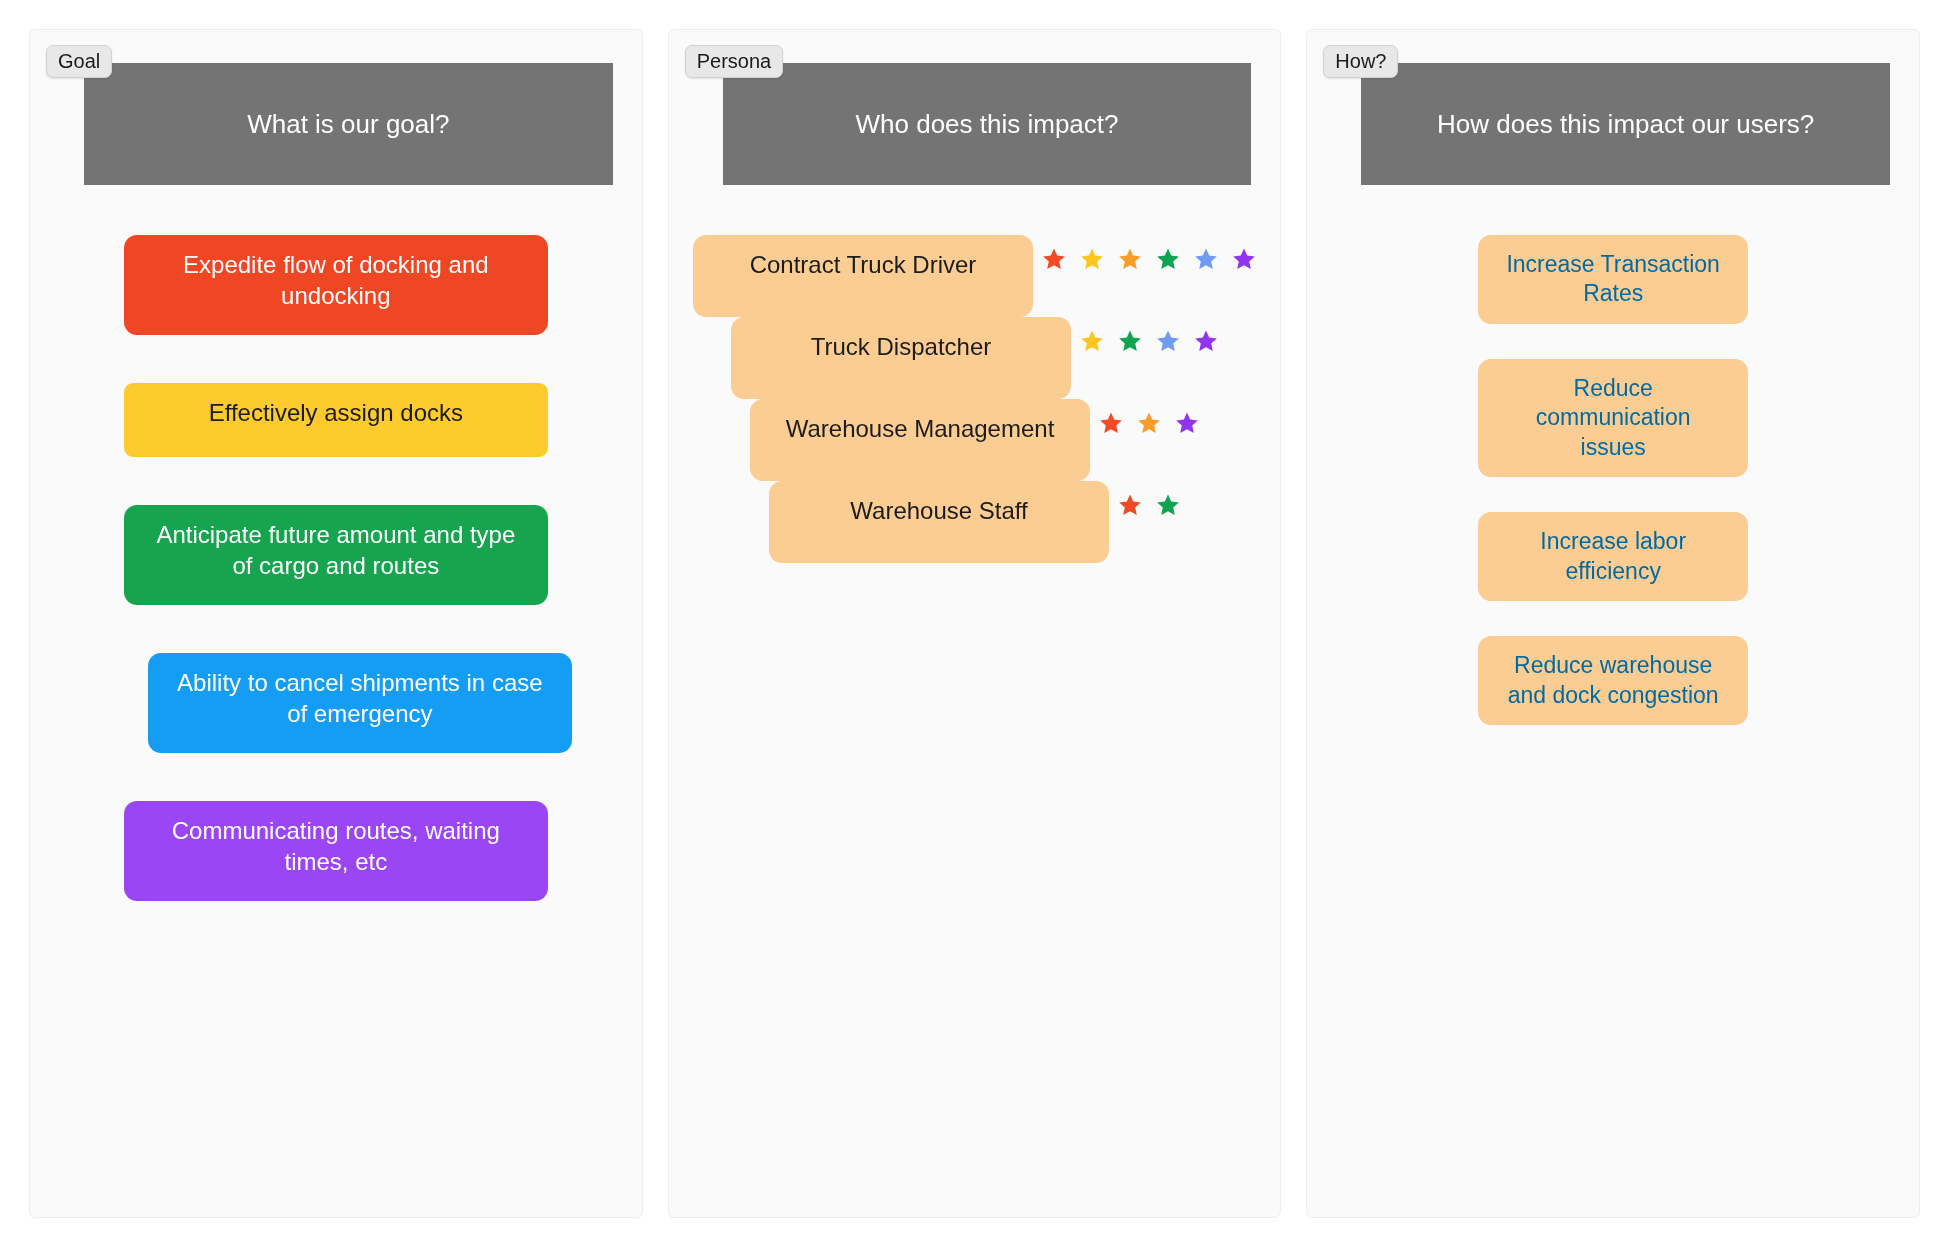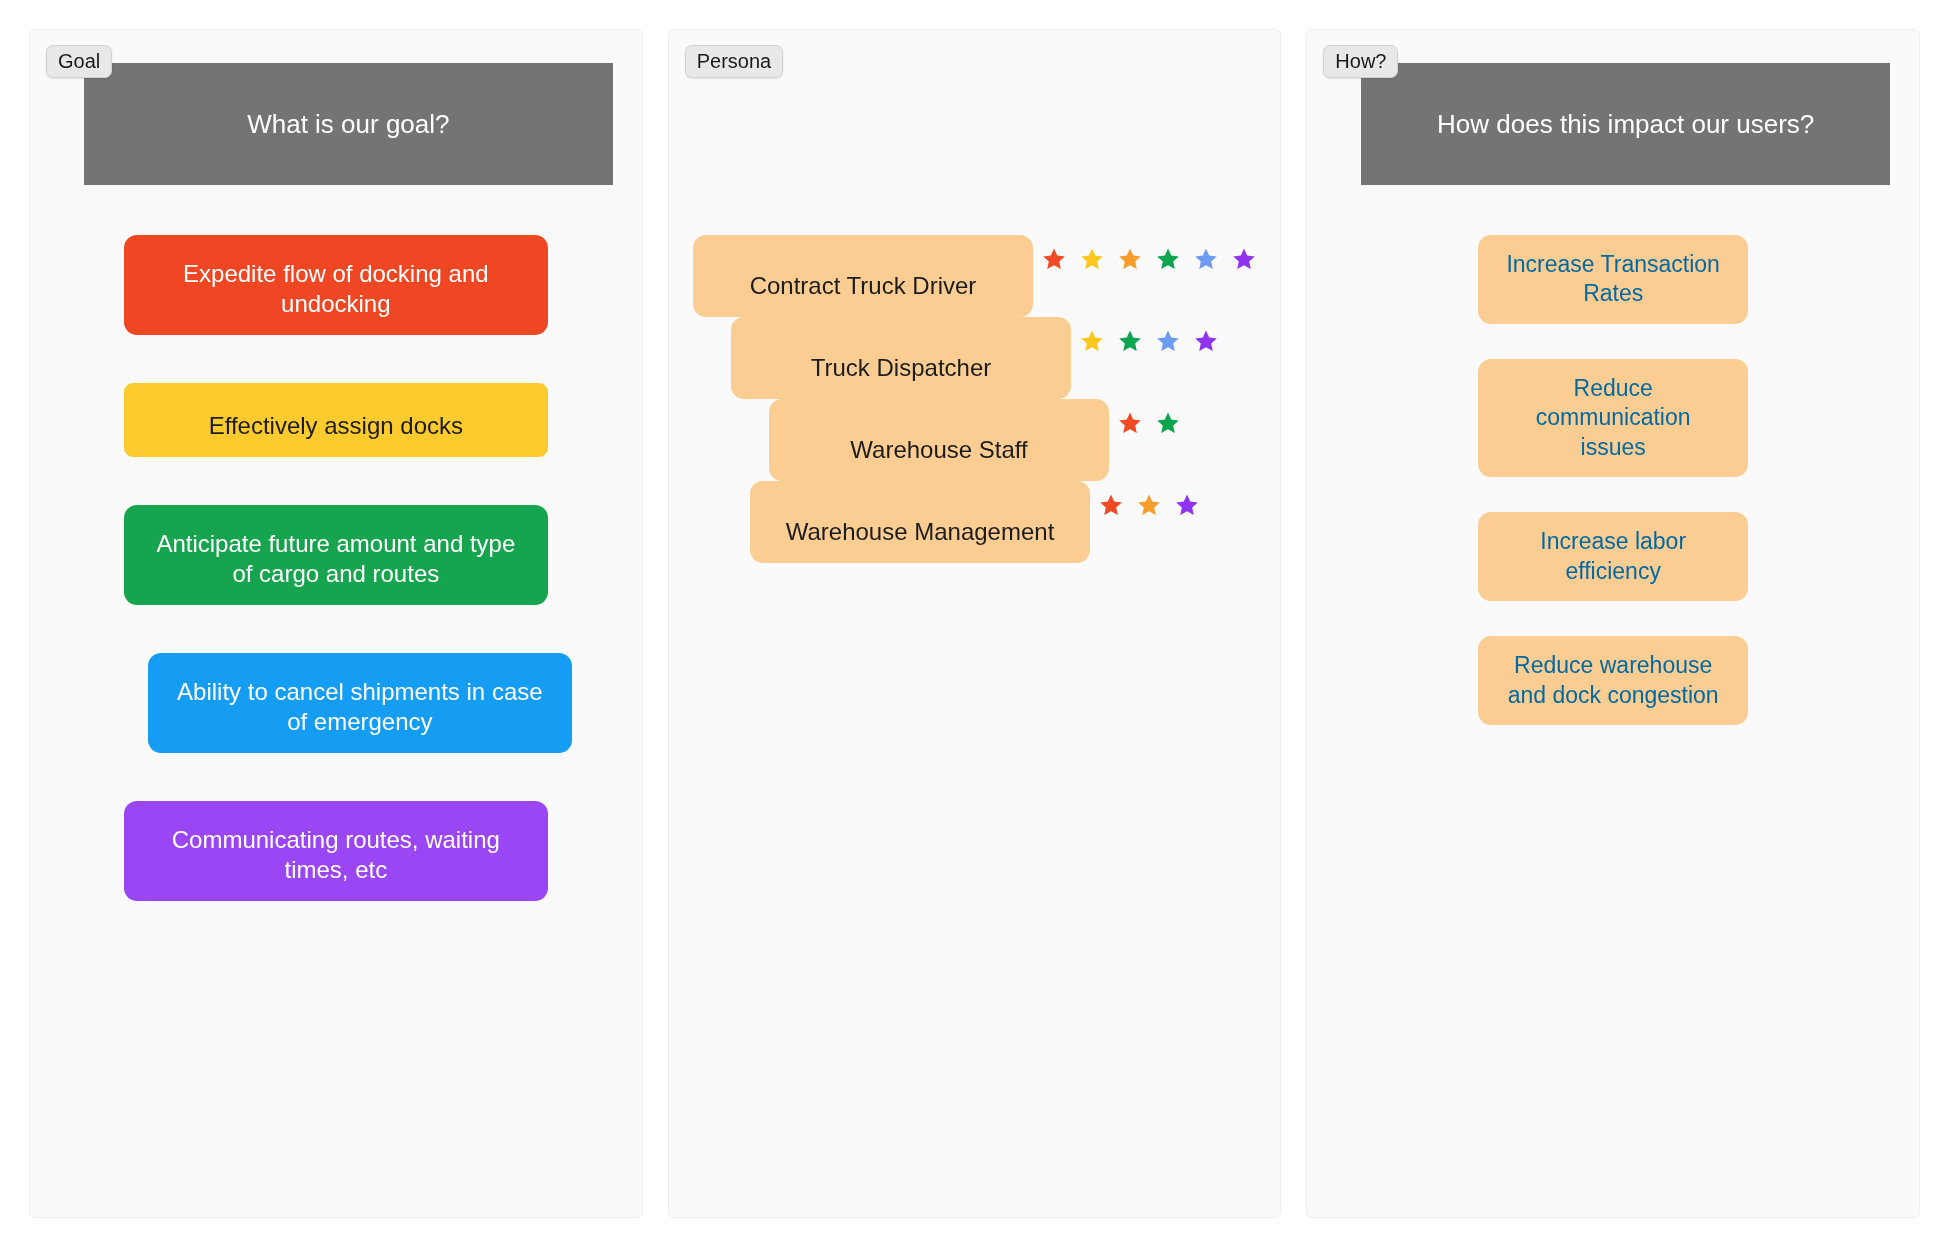--- a/index.html
+++ b/index.html
@@ -74,21 +74,21 @@
     right: 0;
     display: flex;
     flex-direction: column;
     align-items: center;
   }
 
   .card {
     width: 424px;
     border-radius: 13px;
     display: flex;
-    align-items: flex-end;
+    align-items: flex-start;
     justify-content: center;
     text-align: center;
     font-size: 24px;
     line-height: 1.28;
     padding: 15px 22px;
     min-height: 74px;
   }
 
   
   .goal-stack .card { margin-bottom: 48px; }
@@ -148,20 +148,21 @@
           <span>Ability to cancel shipments in case of emergency</span>
         </div>
         <div class="card two-line" style="background: rgb(155, 70, 245); color: rgb(255, 255, 255);">
           <span>Communicating routes, waiting times, etc</span>
         </div>
       </div>
   </section>
 
   <section class="panel">
     <div class="tab">Persona</div>
+    <div class="banner">Who does this impact?</div>
     <div class="stack persona-stack" id="persona-stack">
         <div class="persona-group">
           <div class="card">
             <span>Contract Truck Driver</span>
           </div>
           <div class="stars">
             <svg viewBox="0 0 24 24" class="star">
               <path d="M12 1.6 L15.2 8.6 L22.8 9.4 L17.2 14.6 L18.8 22.1 L12 18.2 L5.2 22.1 L6.8 14.6 L1.2 9.4 L8.8 8.6 Z" fill="#F04B24"></path>
             </svg>
             <svg viewBox="0 0 24 24" class="star">
@@ -195,44 +196,44 @@
             <svg viewBox="0 0 24 24" class="star">
               <path d="M12 1.6 L15.2 8.6 L22.8 9.4 L17.2 14.6 L18.8 22.1 L12 18.2 L5.2 22.1 L6.8 14.6 L1.2 9.4 L8.8 8.6 Z" fill="#6E9CF0"></path>
             </svg>
             <svg viewBox="0 0 24 24" class="star">
               <path d="M12 1.6 L15.2 8.6 L22.8 9.4 L17.2 14.6 L18.8 22.1 L12 18.2 L5.2 22.1 L6.8 14.6 L1.2 9.4 L8.8 8.6 Z" fill="#9134F0"></path>
             </svg>
           </div>
         </div>
         <div class="persona-group">
           <div class="card">
+            <span>Warehouse Management</span>
+          </div>
+          <div class="stars">
+            <svg viewBox="0 0 24 24" class="star">
+              <path d="M12 1.6 L15.2 8.6 L22.8 9.4 L17.2 14.6 L18.8 22.1 L12 18.2 L5.2 22.1 L6.8 14.6 L1.2 9.4 L8.8 8.6 Z" fill="#F04B24"></path>
+            </svg>
+            <svg viewBox="0 0 24 24" class="star">
+              <path d="M12 1.6 L15.2 8.6 L22.8 9.4 L17.2 14.6 L18.8 22.1 L12 18.2 L5.2 22.1 L6.8 14.6 L1.2 9.4 L8.8 8.6 Z" fill="#F89C2A"></path>
+            </svg>
+            <svg viewBox="0 0 24 24" class="star">
+              <path d="M12 1.6 L15.2 8.6 L22.8 9.4 L17.2 14.6 L18.8 22.1 L12 18.2 L5.2 22.1 L6.8 14.6 L1.2 9.4 L8.8 8.6 Z" fill="#9134F0"></path>
+            </svg>
+          </div>
+        </div>
+        <div class="persona-group">
+          <div class="card">
             <span>Warehouse Staff</span>
           </div>
           <div class="stars">
             <svg viewBox="0 0 24 24" class="star">
               <path d="M12 1.6 L15.2 8.6 L22.8 9.4 L17.2 14.6 L18.8 22.1 L12 18.2 L5.2 22.1 L6.8 14.6 L1.2 9.4 L8.8 8.6 Z" fill="#F04B24"></path>
             </svg>
             <svg viewBox="0 0 24 24" class="star">
               <path d="M12 1.6 L15.2 8.6 L22.8 9.4 L17.2 14.6 L18.8 22.1 L12 18.2 L5.2 22.1 L6.8 14.6 L1.2 9.4 L8.8 8.6 Z" fill="#0FA44F"></path>
-            </svg>
-          </div>
-        </div>
-        <div class="persona-group">
-          <div class="card">
-            <span>Warehouse Management</span>
-          </div>
-          <div class="stars">
-            <svg viewBox="0 0 24 24" class="star">
-              <path d="M12 1.6 L15.2 8.6 L22.8 9.4 L17.2 14.6 L18.8 22.1 L12 18.2 L5.2 22.1 L6.8 14.6 L1.2 9.4 L8.8 8.6 Z" fill="#F04B24"></path>
-            </svg>
-            <svg viewBox="0 0 24 24" class="star">
-              <path d="M12 1.6 L15.2 8.6 L22.8 9.4 L17.2 14.6 L18.8 22.1 L12 18.2 L5.2 22.1 L6.8 14.6 L1.2 9.4 L8.8 8.6 Z" fill="#F89C2A"></path>
-            </svg>
-            <svg viewBox="0 0 24 24" class="star">
-              <path d="M12 1.6 L15.2 8.6 L22.8 9.4 L17.2 14.6 L18.8 22.1 L12 18.2 L5.2 22.1 L6.8 14.6 L1.2 9.4 L8.8 8.6 Z" fill="#9134F0"></path>
             </svg>
           </div>
         </div>
       </div>
   </section>
 
   <section class="panel">
     <div class="tab">How?</div>
     <div class="banner">How does this impact our users?</div>
     <div class="stack how-stack" id="how-stack">

